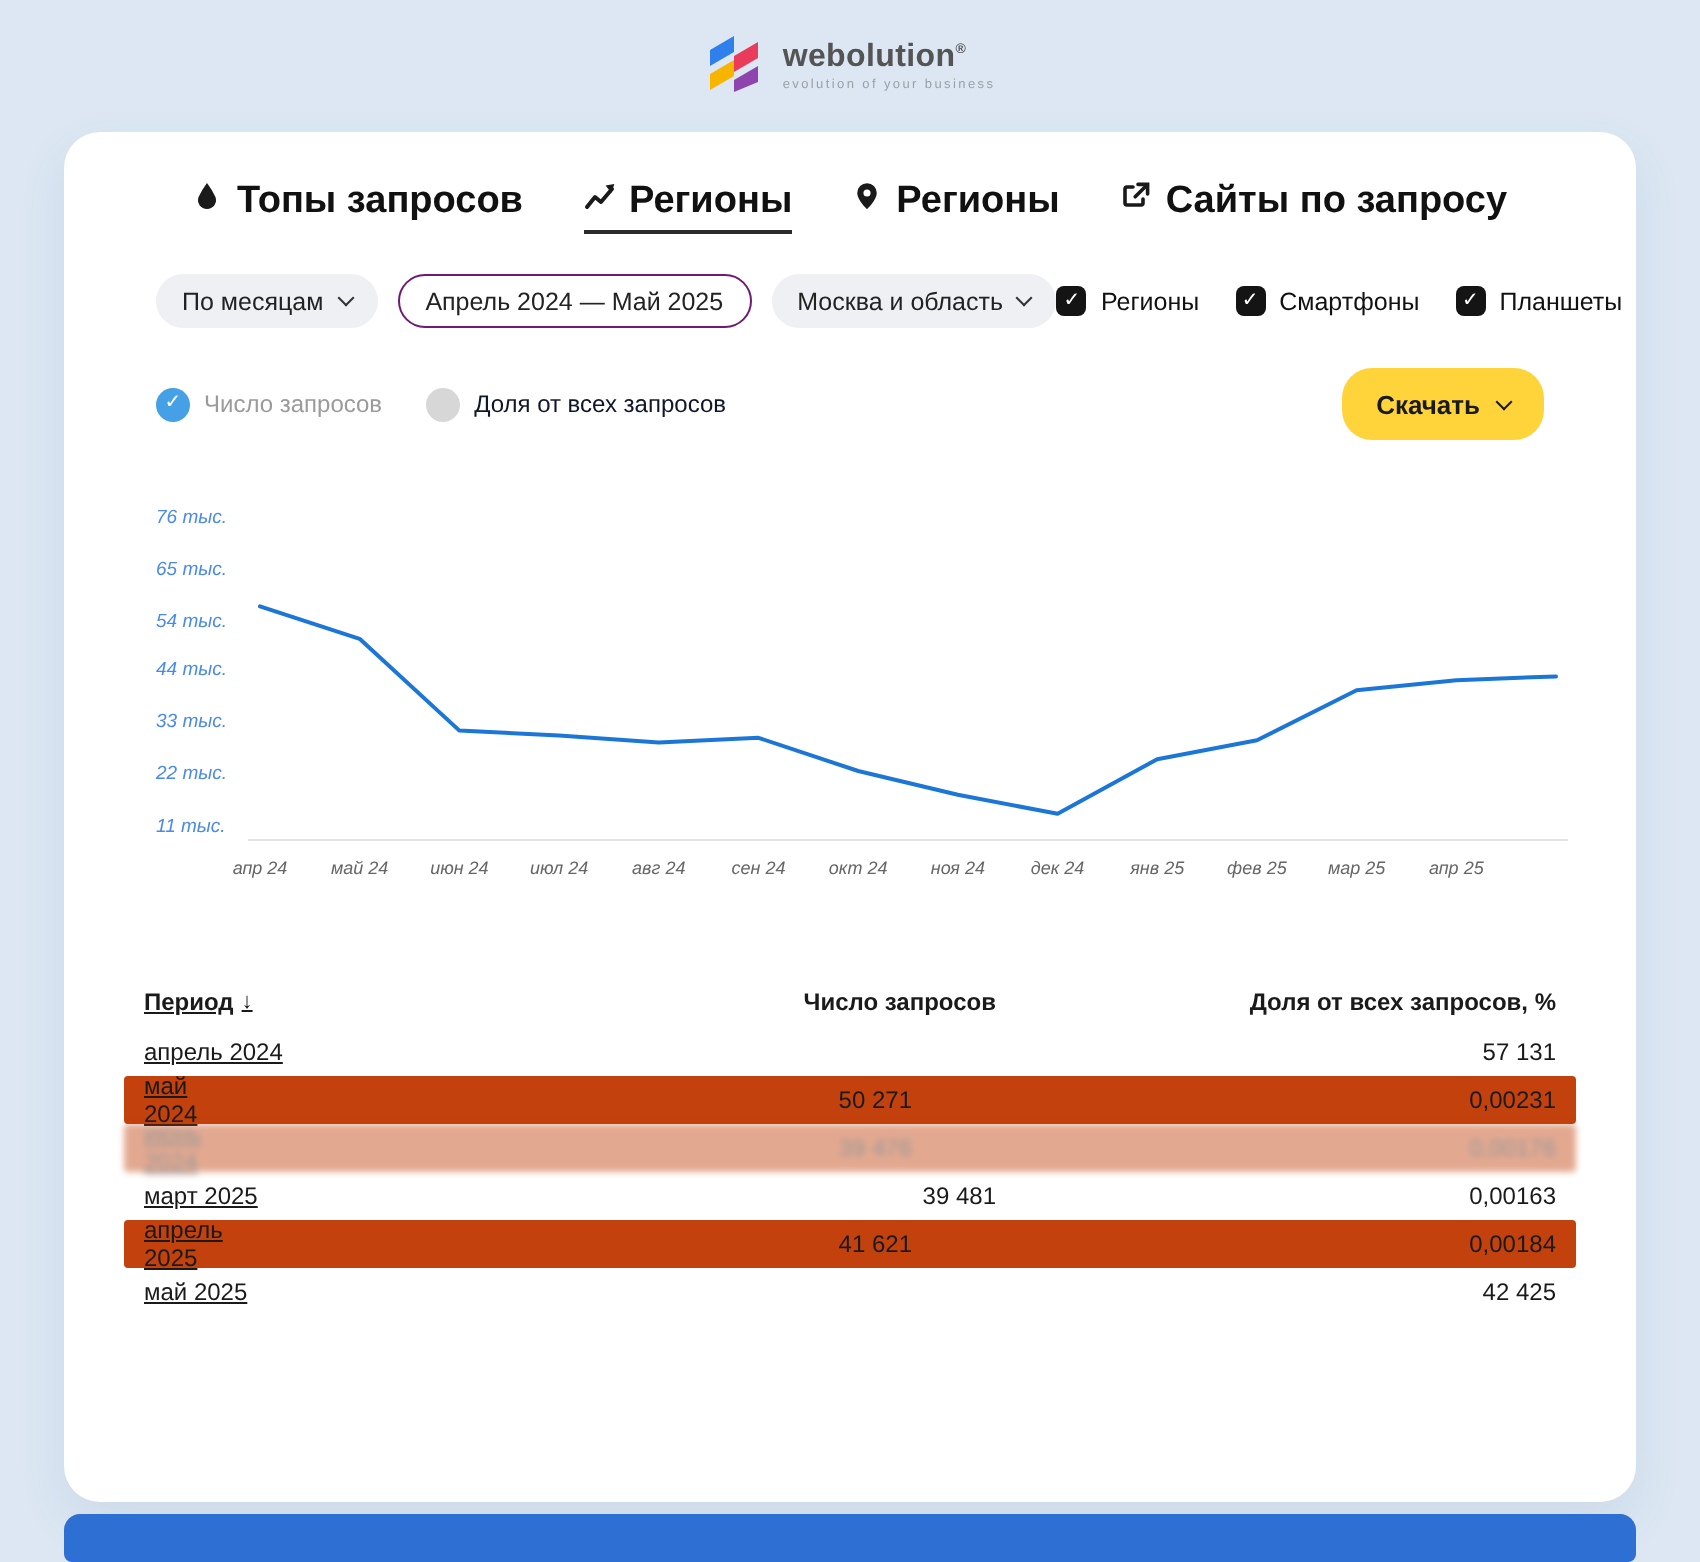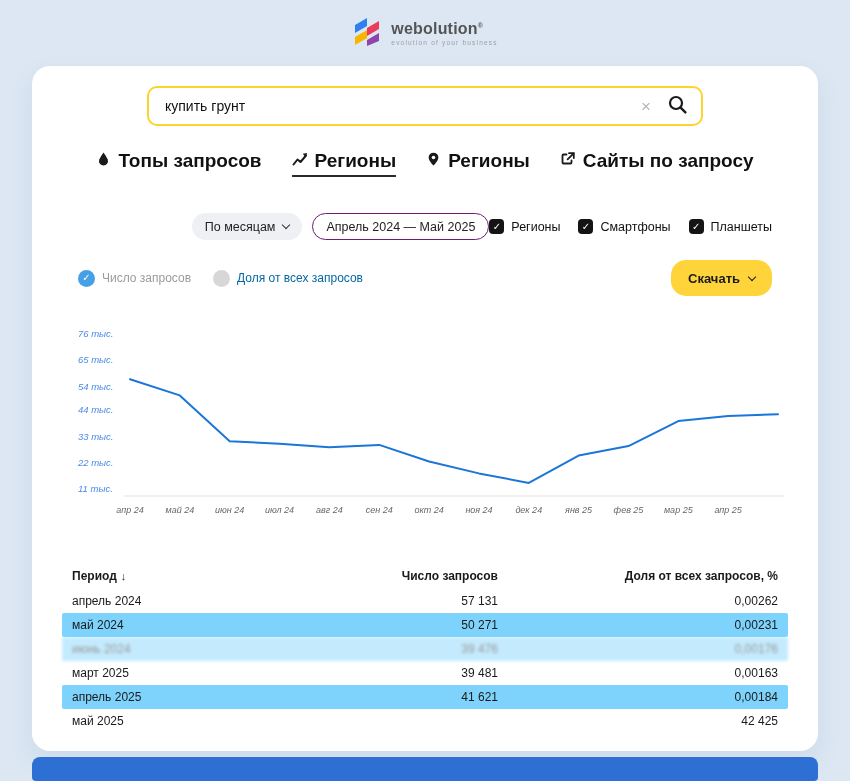--- a/index.html
+++ b/index.html
@@ -31,59 +31,59 @@
   .clear-btn{color:#b5b5b5;font-size:17px;margin-right:16px;cursor:pointer;line-height:1;}
   .search-btn{background:none;border:0;cursor:pointer;display:flex;align-items:center;}
 
   
   .tabs-row{margin-top:24px;display:flex;justify-content:center;gap:30px;align-items:center;}
   .tab{display:flex;align-items:center;gap:7px;font-size:19px;font-weight:700;color:#111;
         padding-bottom:3px;border-bottom:2px solid transparent;cursor:pointer;}
   .tab.active{border-bottom-color:#2b2b2b;}
 
   
-  .filters-row{margin-top:36px;padding:0 46px;display:flex;align-items:center;justify-content:flex-end;}
+  .filters-row{margin-top:20px;padding:0 46px;display:flex;align-items:center;justify-content:flex-start;}
   .pills{display:flex;gap:10px;}
   .pill{height:27px;display:flex;align-items:center;gap:8px;padding:0 13px;background:#eef0f3;
         border-radius:15px;font-size:12.5px;color:#222;cursor:pointer;white-space:nowrap;}
   .pill.outlined{background:#fff;border:1px solid #701a75;}
   .chev{width:6px;height:6px;border-right:1.6px solid #333;border-bottom:1.6px solid #333;
         transform:rotate(45deg);margin-top:-3px;display:inline-block;}
   .devices{display:flex;gap:18px;align-items:center;}
   .device{display:flex;align-items:center;gap:7px;font-size:12.5px;color:#111;cursor:pointer;}
   .checkbox{width:15px;height:15px;background:#141414;border-radius:4px;color:#fff;font-size:10px;
         display:flex;align-items:center;justify-content:center;line-height:1;}
 
   
   .metric-row{margin-top:20px;padding:0 46px;display:flex;align-items:center;gap:22px;}
   .metric{display:flex;align-items:center;gap:7px;font-size:12px;cursor:pointer;}
   .radio{width:17px;height:17px;border-radius:50%;display:flex;align-items:center;justify-content:center;
         color:#fff;font-size:10px;line-height:1;}
   .metric.selected .radio{background:var(--radio-selected);}
   .metric.unselected .radio{background:#d7d7d7;color:#d7d7d7;}
   .metric.selected .metric-label{color:#9b9b9b;}
-  .metric.unselected .metric-label{color:#0369a1;}
+  .metric.unselected .metric-label{color:#0f172a;}
   .spacer{flex:1;}
   .download-btn{height:29px;padding:18px 17px;background:var(--accent-yellow);border:0;border-radius:15px;
         display:flex;align-items:center;gap:9px;font-size:13px;font-weight:700;color:#1a1a1a;cursor:pointer;}
   .chev-dark{width:6px;height:6px;border-right:1.8px solid #1a1a1a;border-bottom:1.8px solid #1a1a1a;
         transform:rotate(45deg);margin-top:-3px;}
 
   
   .chart-wrap{margin:14px 36px 0 46px;font-style:italic;}
   .ylab{font-size:9.5px;fill:var(--axis-labels);}
   .xlab{font-size:9px;fill:#666;}
 
   
   .table-wrap{margin:34px 30px 0;font-size:12px;color:#1a1a1a;}
   .t-row{display:flex;align-items:center;height:24px;padding:0 10px;border-radius:2px;}
   .t-head{font-weight:700;height:27px;}
-  .t-row.zebra{background:#7dd3fc;}
+  .t-row.zebra{background:#c2410c;gap:42px;}
   .t-row.faded{filter:blur(1.6px);opacity:.45;}
-  .col-period{flex:1;text-align:left;display:flex;align-items:center;gap:4px;}
+  .col-period{flex:1;text-align:left;display:flex;align-items:center;gap:4px;text-decoration:underline;}
   .col-queries{width:300px;text-align:right;}
   .col-share{width:280px;text-align:right;}
   .sort-arrow{font-size:11px;}
 </style>
 </head>
 <body>
 
 <div class="top-header">
   <span>
     <svg width="30" height="30" viewBox="0 0 30 30">
@@ -94,34 +94,20 @@
     </svg>
   </span>
   <div class="brand-block">
     <div class="brand-name"><span>webolution</span><sup>®</sup></div>
     <div class="tagline">evolution of your business</div>
   </div>
 </div>
 
 <div class="card">
 
-  <div class="search-row">
-    <div class="search-box">
-      <input class="search-input" type="text" value="купить грунт" style="">
-      <span class="clear-btn">×</span>
-      <button class="search-btn">
-        <span>
-          <svg width="21" height="21" viewBox="0 0 21 21" fill="none">
-            <circle cx="9" cy="9" r="6" stroke="#1a1a1a" stroke-width="2.2"></circle>
-            <line x1="13.6" y1="13.6" x2="18.4" y2="18.4" stroke="#1a1a1a" stroke-width="2.4" stroke-linecap="round"></line>
-          </svg>
-        </span>
-      </button>
-    </div>
-  </div>
 
   <div class="tabs-row">
     <div class="tab">
       <span>
         <svg width="15" height="16" viewBox="0 0 16 16">
           <path d="M8 1 Q11 5 12.5 8.5 A4.8 4.8 0 1 1 3.5 8.5 Q5 5 8 1 Z" fill="#1a1a1a"></path>
         </svg>
       </span>
       <span>Топы запросов</span>
     </div>
@@ -156,20 +142,24 @@
   </div>
 
   <div class="filters-row">
     <div class="pills">
       <div class="pill">
         <span>По месяцам</span>
         <span class="chev"></span>
       </div>
       <div class="pill outlined">
         <span>Апрель 2024 — Май 2025</span>
+      </div>
+      <div class="pill">
+        <span>Москва и область</span>
+        <span class="chev"></span>
       </div>
     </div>
     <div class="devices">
       <label class="device">
         <span class="checkbox">✓</span>
         <span>Регионы</span>
       </label>
       <label class="device">
         <span class="checkbox">✓</span>
         <span>Смартфоны</span>
@@ -228,21 +218,20 @@
         <span>Период</span>
         <span class="sort-arrow">↓</span>
       </div>
       <div class="col-queries">Число запросов</div>
       <div class="col-share">Доля от всех запросов, %</div>
     </div>
 
     <div class="t-row">
       <div class="col-period">апрель 2024</div>
       <div class="col-queries">57 131</div>
-      <div class="col-share">0,00262</div>
     </div>
     <div class="t-row zebra">
       <div class="col-period">май 2024</div>
       <div class="col-queries">50 271</div>
       <div class="col-share">0,00231</div>
     </div>
     <div class="t-row zebra faded">
       <div class="col-period">июнь 2024</div>
       <div class="col-queries">39 476</div>
       <div class="col-share">0,00176</div>

